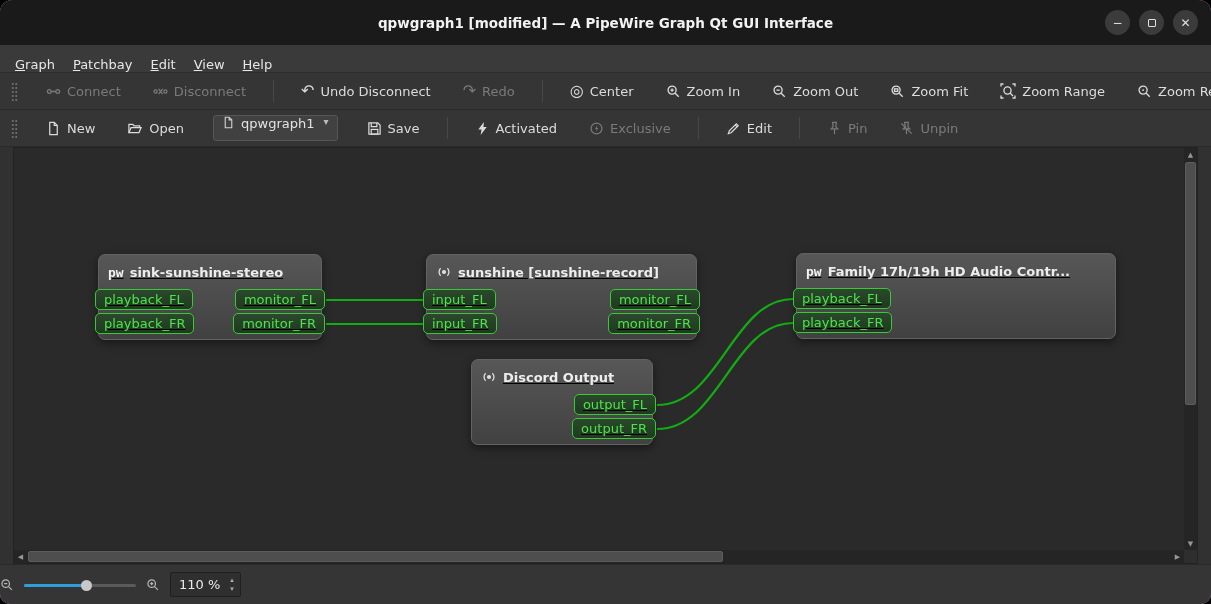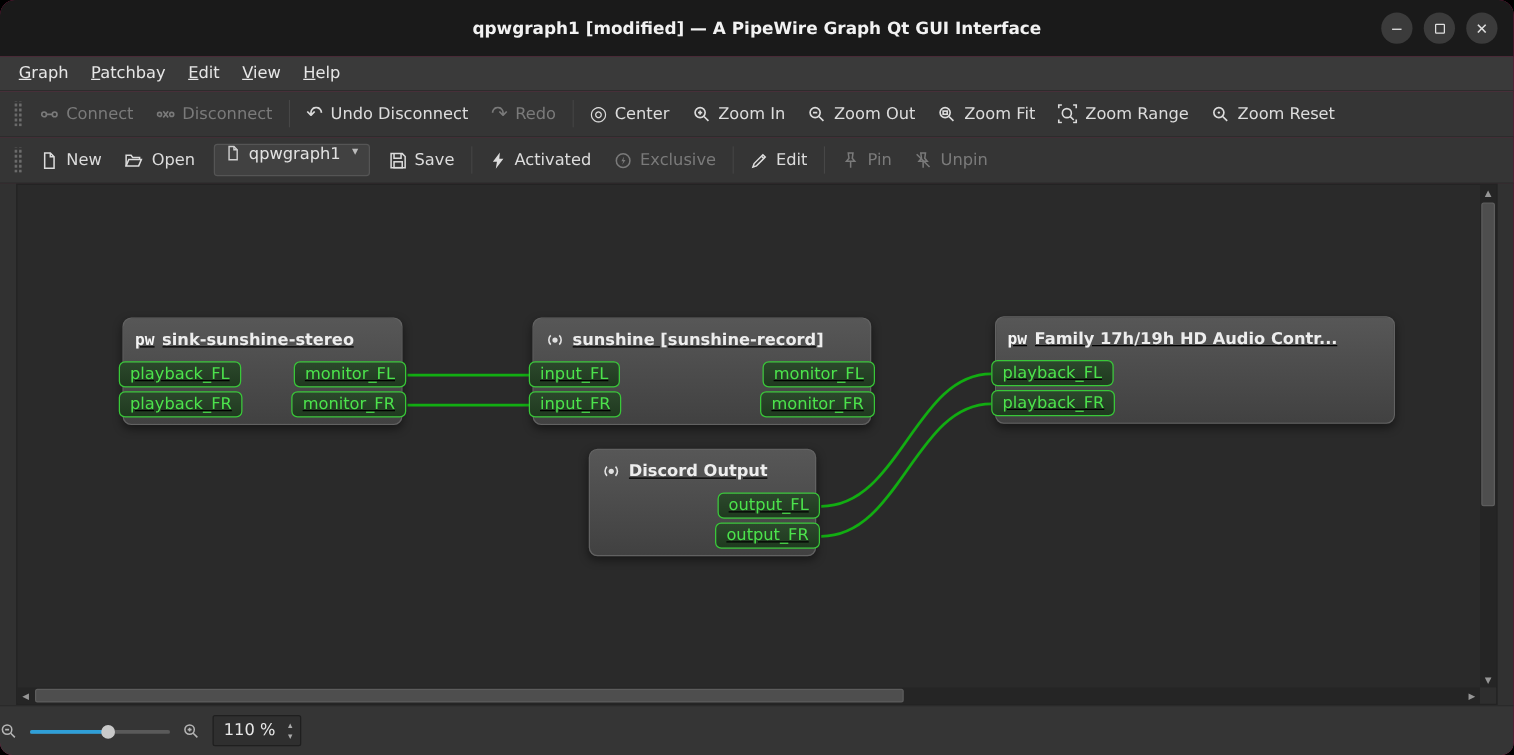--- a/index.html
+++ b/index.html
@@ -1,36 +1,36 @@
 <!DOCTYPE html>
 <html><head>
 <meta charset="utf-8">
 <style>
   * { margin:0; padding:0; box-sizing:border-box; }
   html,body { background:#000; width:1211px; height:604px; overflow:hidden;
               font-family:"DejaVu Sans", sans-serif; }
   .window { width:1211px; height:604px; border-radius:12px 12px 10px 10px; overflow:hidden;
-            background:#be185d; display:flex; flex-direction:column; }
+            background:#f0abfc; display:flex; flex-direction:column; }
 
   
   .titlebar { height:45px; background:#1a1a1a; display:flex; align-items:center; position:relative; flex:none; }
   .title { position:absolute; left:0; right:0; text-align:center; color:#f2f2f2; font-weight:bold; font-size:13.5px; }
   .win-controls { margin-left:auto; display:flex; gap:9px; padding-right:13px; z-index:1; }
   .wbtn { width:25px; height:25px; border-radius:50%; background:#3b3b3b; color:#e0e0e0;
           display:flex; align-items:center; justify-content:center; font-size:12px; line-height:1; }
   .maxbox { width:8px; height:8px; border:1.3px solid #e0e0e0; border-radius:1px; display:block; }
 
   
-  .menubar { height:28px; background:#3a3a3a; display:flex; align-items:center; padding-left:6px;
+  .menubar { height:28px; background:#3a3a3a; display:flex; align-items:flex-end; padding-left:6px;
              border-bottom:1px solid #2c2c2c; flex:none; }
   .menu-item { display:flex; align-items:center; padding:0 9px; color:#e6e6e6; font-size:13px; }
 
   
   .toolbar { height:37px; background:#353535; display:flex; align-items:center; padding-left:6px;
-             border-bottom:1px solid #2a2a2a; flex:none; gap:0; }
+             border-bottom:1px solid #2a2a2a; flex:none; gap:14px; }
   .tb-handle { width:7px; height:20px; margin:0 5px; flex:none;
                background-image:radial-gradient(circle, #6d6d6d 1px, transparent 1.3px);
                background-size:3.5px 4px; background-position:0 1px; }
   .tb-sep { width:1px; height:22px; background:#2a2a2a; border-right:1px solid #474747; margin:0 4px; flex:none; }
   .tb-btn { display:flex; align-items:center; gap:6px; padding:0 9px; height:29px; border-radius:3px;
             color:#dcdcdc; font-size:13px; white-space:nowrap; }
   .tb-btn.disabled { color:#7a7a7a; }
   .tb-btn svg { flex:none; stroke:currentColor; }
   .tb-glyph { font-size:16px; line-height:1; }
   .combo { display:flex; align-items:flex-start; gap:6px; height:26px; padding:0 8px; background:#414141;

